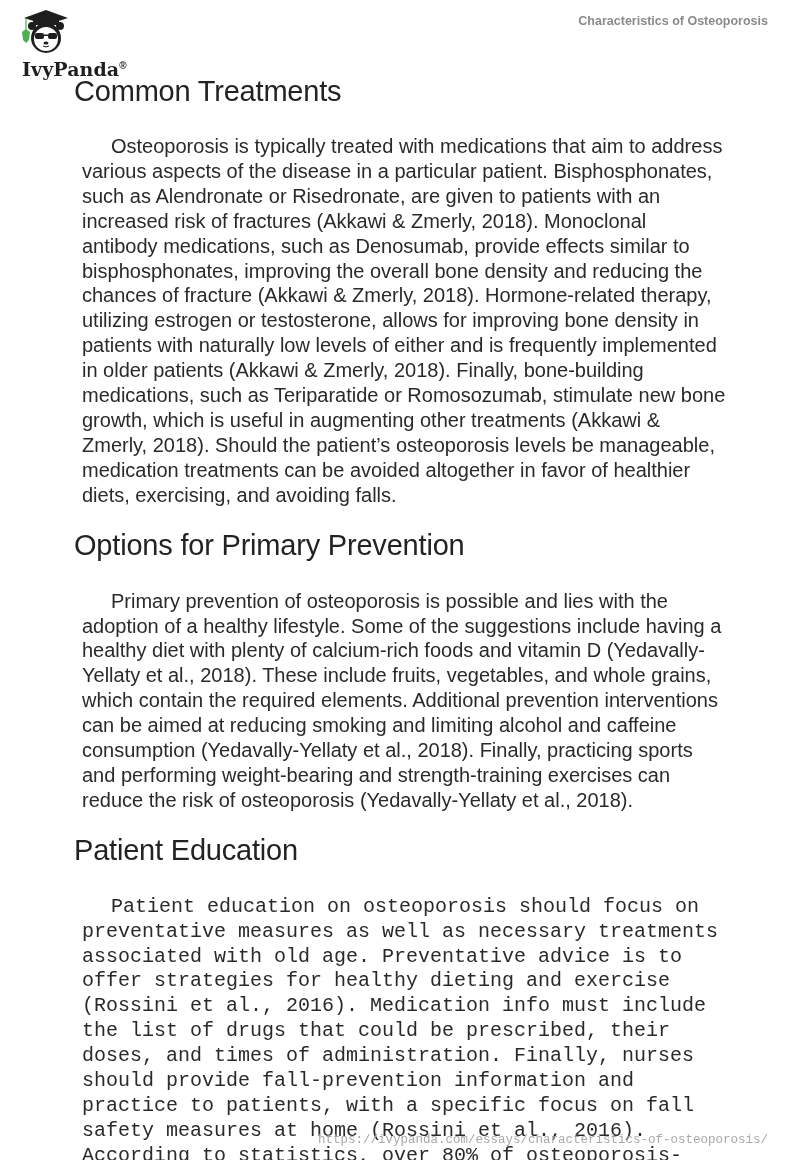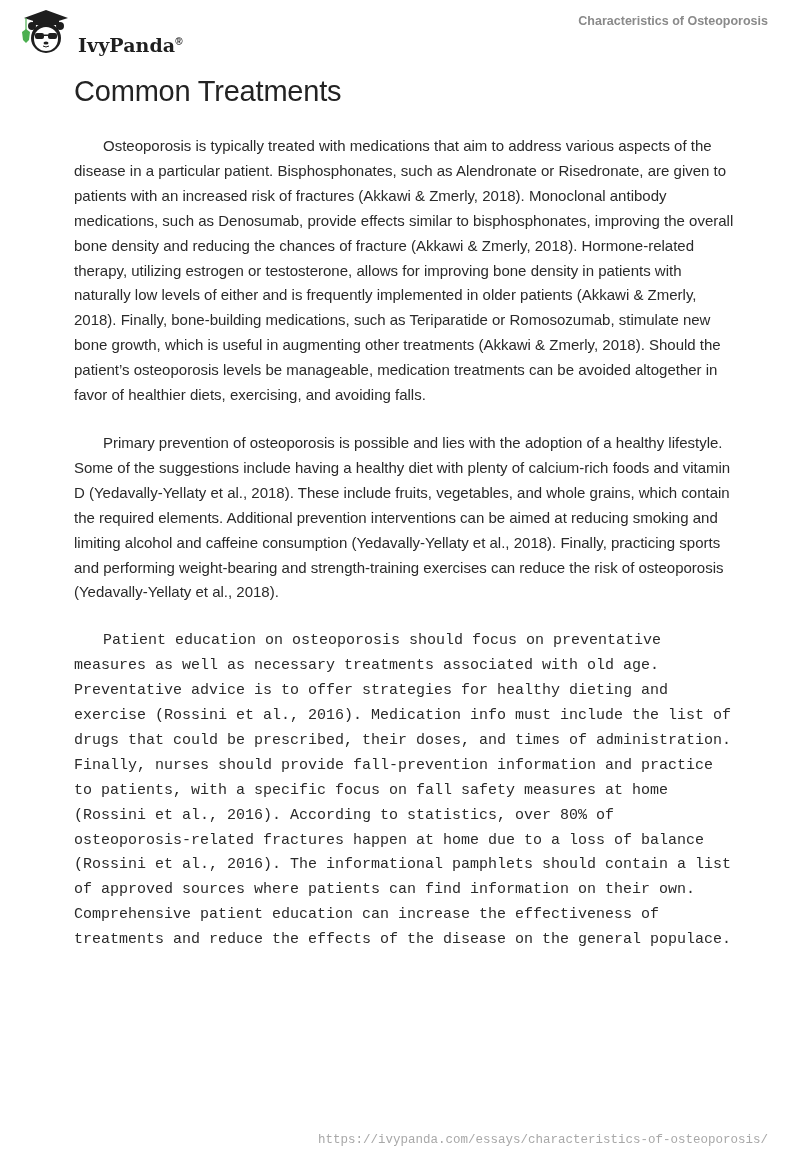--- a/index.html
+++ b/index.html
@@ -20,21 +20,22 @@
       left: 0;
       top: 0;
       width: 800px;
       height: 60px;
     }
     .logo {
       position: absolute;
       left: 18px;
       top: 8px;
       display: flex;
-      align-items: flex-end;
+      align-items: flex-start;
+      flex-direction: column;
     }
     .logo-mark {
       width: 56px;
       height: 48px;
       display: block;
     }
     .logo-text {
       font-family: "DejaVu Serif", serif;
       font-weight: bold;
       font-size: 19px;
@@ -66,22 +67,22 @@
     h2 {
       font-family: "Liberation Sans", sans-serif;
       font-weight: normal;
       font-size: 29px;
       margin: 0;
       color: #232323;
       letter-spacing: -0.2px;
       line-height: 42px;
     }
     p {
-      margin: 0;
-      font-size: 15px;
+      margin: 8px;
+      font-size: 20px;
       line-height: 24.9px;
       color: #2a2a2a;
       text-indent: 29px;
     }
     .sec1 h2 { margin-top: 0; }
     .sec1 p { margin-top: 22px; }
     .sec2 h2 { margin-top: 16px; }
     .sec2 p { margin-top: 23px; }
     .sec3 h2 { margin-top: 16px; }
     .sec3 p { margin-top: 24px; font-family: Liberation Mono, monospace; }
@@ -124,20 +125,22 @@
   </div>
   <div class="doc-title">Characteristics of Osteoporosis</div>
 </div>
 
 <div class="content">
   <section class="sec1">
     <h2>Common Treatments</h2>
     <p>Osteoporosis is typically treated with medications that aim to address various aspects of the disease in a particular patient. Bisphosphonates, such as Alendronate or Risedronate, are given to patients with an increased risk of fractures (Akkawi &amp; Zmerly, 2018). Monoclonal antibody medications, such as Denosumab, provide effects similar to bisphosphonates, improving the overall bone density and reducing the chances of fracture (Akkawi &amp; Zmerly, 2018). Hormone-related therapy, utilizing estrogen or testosterone, allows for improving bone density in patients with naturally low levels of either and is frequently implemented in older patients (Akkawi &amp; Zmerly, 2018). Finally, bone-building medications, such as Teriparatide or Romosozumab, stimulate new bone growth, which is useful in augmenting other treatments (Akkawi &amp; Zmerly, 2018). Should the patient’s osteoporosis levels be manageable, medication treatments can be avoided altogether in favor of healthier diets, exercising, and avoiding falls.</p>
   </section>
   <section class="sec2">
+    <h2>Options for Primary Prevention</h2>
     <p>Primary prevention of osteoporosis is possible and lies with the adoption of a healthy lifestyle. Some of the suggestions include having a healthy diet with plenty of calcium-rich foods and vitamin D (Yedavally-Yellaty et al., 2018). These include fruits, vegetables, and whole grains, which contain the required elements. Additional prevention interventions can be aimed at reducing smoking and limiting alcohol and caffeine consumption (Yedavally-Yellaty et al., 2018). Finally, practicing sports and performing weight-bearing and strength-training exercises can reduce the risk of osteoporosis (Yedavally-Yellaty et al., 2018).</p>
   </section>
   <section class="sec3">
+    <h2>Patient Education</h2>
     <p>Patient education on osteoporosis should focus on preventative measures as well as necessary treatments associated with old age. Preventative advice is to offer strategies for healthy dieting and exercise (Rossini et al., 2016). Medication info must include the list of drugs that could be prescribed, their doses, and times of administration. Finally, nurses should provide fall-prevention information and practice to patients, with a specific focus on fall safety measures at home (Rossini et al., 2016). According to statistics, over 80% of osteoporosis-related fractures happen at home due to a loss of balance (Rossini et al., 2016). The informational pamphlets should contain a list of approved sources where patients can find information on their own. Comprehensive patient education can increase the effectiveness of treatments and reduce the effects of the disease on the general populace.</p>
   </section>
 </div>
 
 <div class="footer-url">https://ivypanda.com/essays/characteristics-of-osteoporosis/</div>
 
 </body></html>

